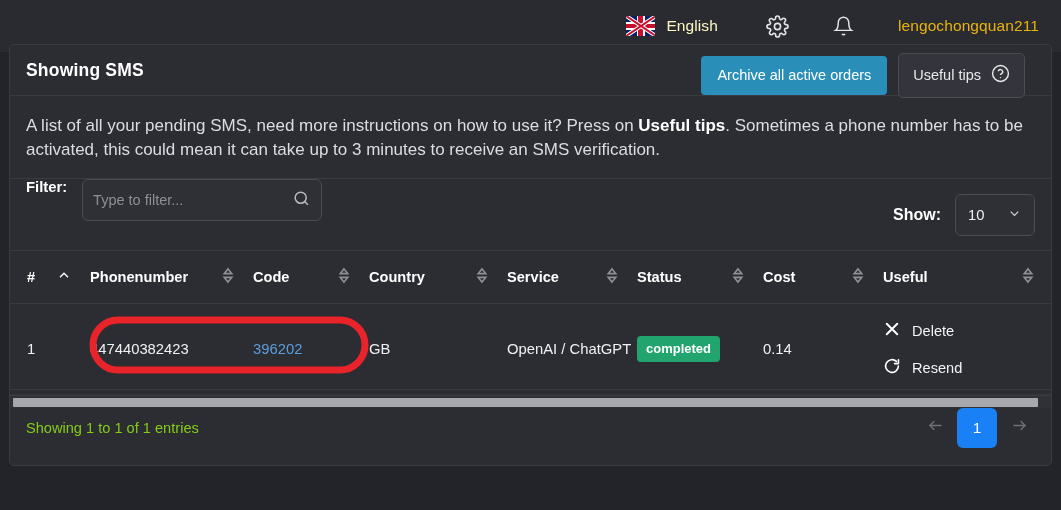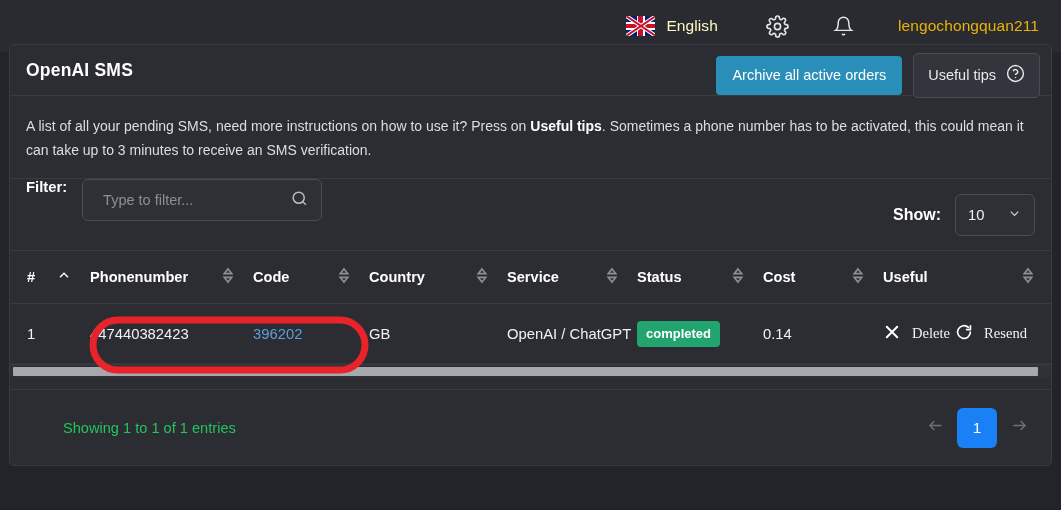--- a/index.html
+++ b/index.html
@@ -63,52 +63,52 @@
   .card-head {
     height: 51px; position: relative;
     border-bottom: 1px solid #3a3b42;
     display: flex; align-items: center;
   }
   .page-title {
     color: #ffffff; font-size: 17.5px; font-weight: bold;
     margin-left: 16px; letter-spacing: .2px;
   }
   .head-actions {
-    position: absolute; right: 11px; top: 8px; display: flex; align-items: center;
+    position: absolute; right: 26px; top: 8px; display: flex; align-items: center;
   }
   .btn-archive {
     background: #2a8fb8; color: #ffffff; font-size: 14.5px;
     border: none; border-radius: 4px;
     padding: 11px 16px 12px 16px; cursor: pointer; white-space: nowrap;
   }
   .btn-tips {
     background: #34353c; color: #e8e9ec; font-size: 14.5px;
     border: 1px solid #4a4b53; border-radius: 5px;
     padding: 10px 14px 11px 14px; margin-left: 11px; cursor: pointer;
     display: flex; align-items: center; gap: 10px; white-space: nowrap;
   }
 
   .card-desc {
     padding: 18px 16px 16px 16px;
     border-bottom: 1px solid #3a3b42;
-    color: #dcdde1; font-size: 14px; line-height: 24px;
+    color: #dcdde1; font-size: 17px; line-height: 24px;
   }
   .card-desc b { color: #ffffff; font-weight: bold; }
 
   
   .filter-row {
     height: 72px; display: flex; align-items: flex-start;
     padding: 0 16px; border-bottom: 1px solid #3a3b42;
     position: relative;
   }
   .filter-label { color: #ffffff; font-size: 14.8px; font-weight: bold; margin-right: 15px; }
   .filter-box {
     width: 240px; height: 42px; background: #2f3036;
     border: 1px solid #4b4c54; border-radius: 6px;
-    display: flex; align-items: center; padding: 0 20px;
+    display: flex; align-items: center; padding: 0 10px;
   }
   .filter-input {
     flex: 1; background: transparent; border: none; outline: none;
     color: #d8d9dd; font-size: 14.5px; font-family: "Liberation Sans", sans-serif;
   }
   .filter-input::placeholder { color: #8d8f97; }
   .show-group {
     position: absolute; right: 16px; top: 0; height: 72px;
     display: flex; align-items: center;
   }
@@ -144,21 +144,21 @@
     vertical-align: middle; border-bottom: 1px solid #34353b;
   }
   td.c-num { padding-left: 17px; }
   .code-link { color: #5c9eda; }
   .service-cell { line-height: 20px; }
   .badge {
     display: inline-block; background: #22a46e; color: #ffffff;
     font-size: 13px; font-weight: bold; border-radius: 4px;
     padding: 5px 9px 6px 9px;
   }
-  .actions-cell { display: flex; flex-direction: row; gap: 5px; font-family: Liberation Serif, serif; }
+  .actions-cell { display: flex; flex-direction: column; gap: 16px; }
   .action-item {
     display: flex; align-items: center; gap: 11px;
     color: #f2f3f5; font-size: 14.6px; cursor: pointer;
   }
   .action-item svg { flex: none; }
 
   
   .hscroll {
     position: absolute; left: 0; right: 0; height: 13px;
     background: #303137; border-top: 1px solid #3a3b42;
@@ -167,21 +167,21 @@
     position: absolute; left: 3px; top: 2px; width: 1025px; height: 9px;
     background: #a6a8ad; border-radius: 1px;
   }
 
   
   .card-foot {
     position: absolute; left: 0; bottom: 0; width: 100%; height: 76px;
     display: flex; align-items: center; padding: 0 16px;
     border-top: 1px solid #3a3b42;
   }
-  .showing-text { color: #22c55e; font-size: 14.6px; margin-left: 37px; }
+  .showing-text { color: #84cc16; font-size: 14.6px; }
   .pager { margin-left: auto; display: flex; align-items: center; gap: 6px; }
   .pg-arrow {
     width: 32px; height: 36px; display: flex; align-items: center; justify-content: center;
     color: #6f717a; cursor: pointer;
   }
   .pg-page {
     min-width: 40px; height: 40px; border-radius: 6px;
     background: #1a80f5; color: #ffffff; font-size: 15.5px;
     display: flex; align-items: center; justify-content: center; cursor: pointer;
   }
@@ -227,21 +227,21 @@
       </svg>
     </span>
   </div>
 
   <div class="username">lengochongquan211</div>
 </div>
 
 <div class="card">
 
   <div class="card-head">
-    <div class="page-title">OpenAI SMS</div>
+    <div class="page-title">Showing SMS</div>
     <div class="head-actions">
       <button class="btn-archive">Archive all active orders</button>
       <button class="btn-tips">
         <span>Useful tips</span>
         <span>
           <svg width="19" height="19" viewBox="0 0 24 24" fill="none" stroke="currentColor" stroke-width="1.8">
             <circle cx="12" cy="12" r="10"></circle>
             <path d="M9.1 9a3 3 0 0 1 5.8 1c0 2-3 2.4-3 4"></path>
             <circle cx="12" cy="17.2" r="0.9" fill="currentColor" stroke="none"></circle>
           </svg>

